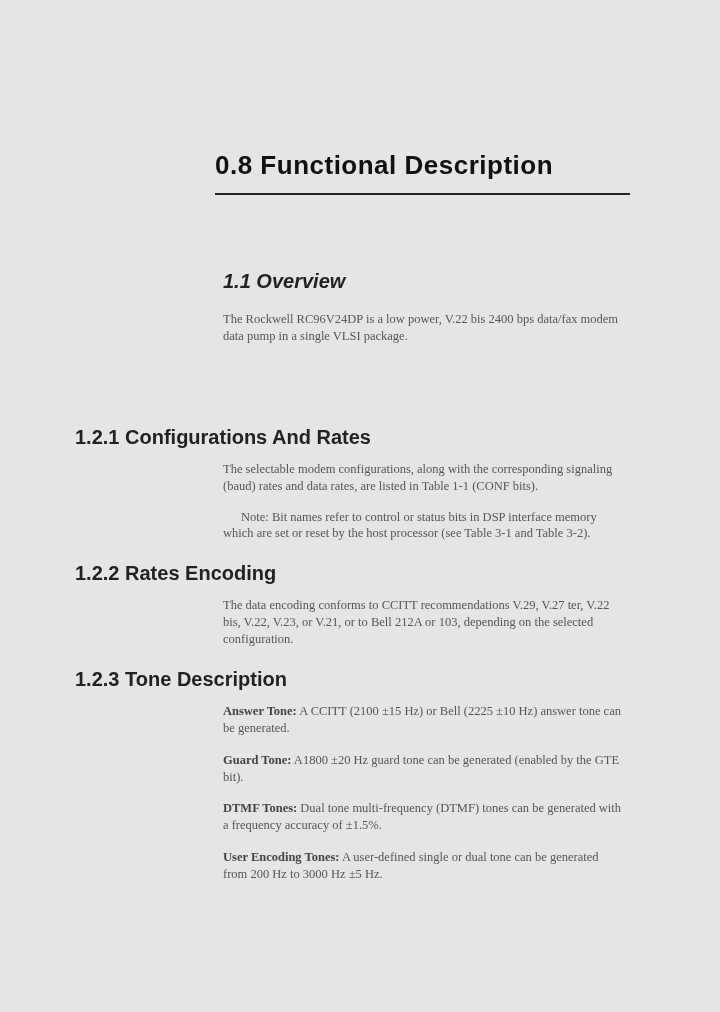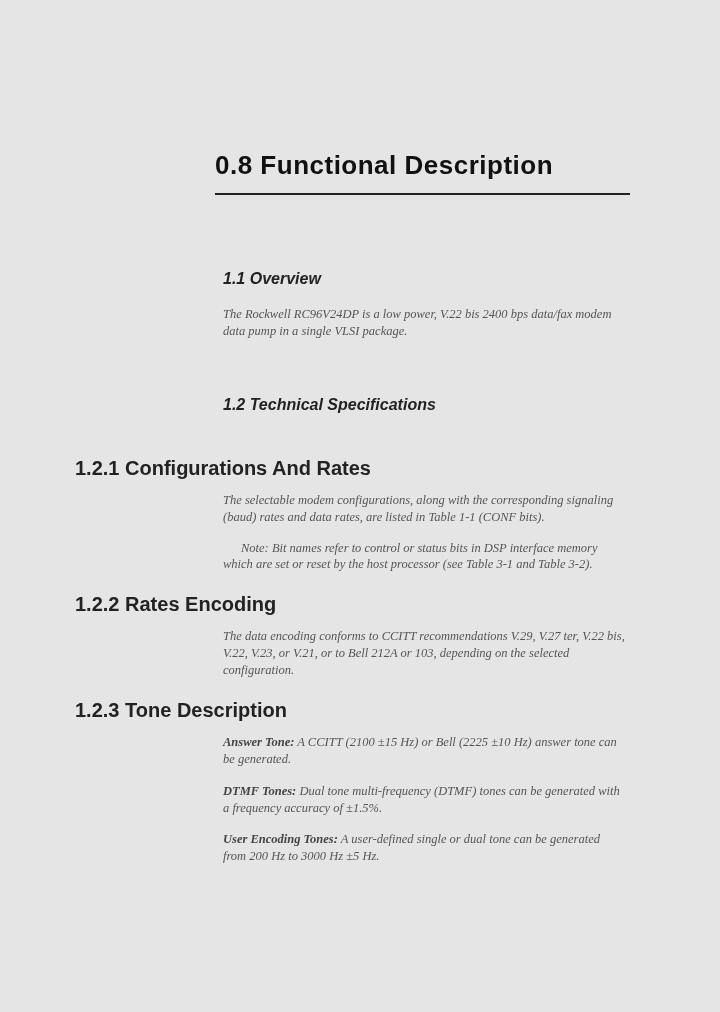--- a/index.html
+++ b/index.html
@@ -32,33 +32,32 @@
       border: none;
       border-top: 2px solid #222;
       margin-left: 140px;
       width: 415px;
       margin-bottom: 75px;
     }
     .section-heading {
       font-family: Arial, Helvetica, sans-serif;
       font-weight: 800;
       font-style: italic;
-      font-size: 16px;
+      font-size: 20px;
       color: #222;
       margin-left: 148px;
       margin-bottom: 18px;
     }
     .body-text {
       font-size: 12.5px;
       color: #555;
       line-height: 1.35;
       margin-left: 148px;
       margin-right: 20px;
       margin-bottom: 14px;
-      font-style: italic;
     }
     .body-text.indented-note {
       text-indent: 18px;
     }
     .body-text .bold-lead {
       font-weight: bold;
       color: #444;
       text-align: right;
     }
     .gap-after-overview { height: 42px; }
@@ -80,40 +79,42 @@
 <div class="page">
 
   <h1 class="chapter-title">0.8  Functional Description</h1>
   <hr class="chapter-rule">
 
   <h2 class="section-heading">1.1  Overview</h2>
   <p class="body-text">The Rockwell RC96V24DP is a low power, V.22 bis 2400 bps data/fax modem data pump in a single VLSI package.</p>
 
   <div class="gap-after-overview"></div>
 
-  <h2 class="section-heading">1.2  Technical Specifications</h2>
   <div class="gap-after-techspec"></div>
 
   <div class="subsection-block">
     <h3 class="subsection-heading">1.2.1  Configurations And Rates</h3>
     <p class="body-text">The selectable modem configurations, along with the corresponding signaling (baud) rates and data rates, are listed in Table 1-1 (CONF bits).</p>
     <p class="body-text indented-note">Note: Bit names refer to control or status bits in DSP interface memory which are set or reset by the host processor (see Table 3-1 and Table 3-2).</p>
   </div>
 
   <div class="subsection-block">
     <h3 class="subsection-heading">1.2.2  Rates Encoding</h3>
     <p class="body-text">The data encoding conforms to CCITT recommendations V.29, V.27 ter, V.22 bis, V.22, V.23, or V.21, or to Bell 212A or 103, depending on the selected configuration.</p>
   </div>
 
   <div class="subsection-block tone-block">
     <h3 class="subsection-heading">1.2.3  Tone Description</h3>
     <p class="body-text">
       <span class="bold-lead">Answer Tone:</span><span> A CCITT (2100 ±15 Hz) or Bell (2225 ±10 Hz) answer tone can be generated.</span>
     </p>
     <p class="body-text">
+      <span class="bold-lead">Guard Tone:</span><span> A1800 ±20 Hz guard tone can be generated (enabled by the GTE bit).</span>
+    </p>
+    <p class="body-text">
       <span class="bold-lead">DTMF Tones:</span><span> Dual tone multi-frequency (DTMF) tones can be generated with a frequency accuracy of ±1.5%.</span>
     </p>
     <p class="body-text">
       <span class="bold-lead">User Encoding Tones:</span><span> A user-defined single or dual tone can be generated from 200 Hz to 3000 Hz ±5 Hz.</span>
     </p>
   </div>
 
 </div>
 
 </body></html>

